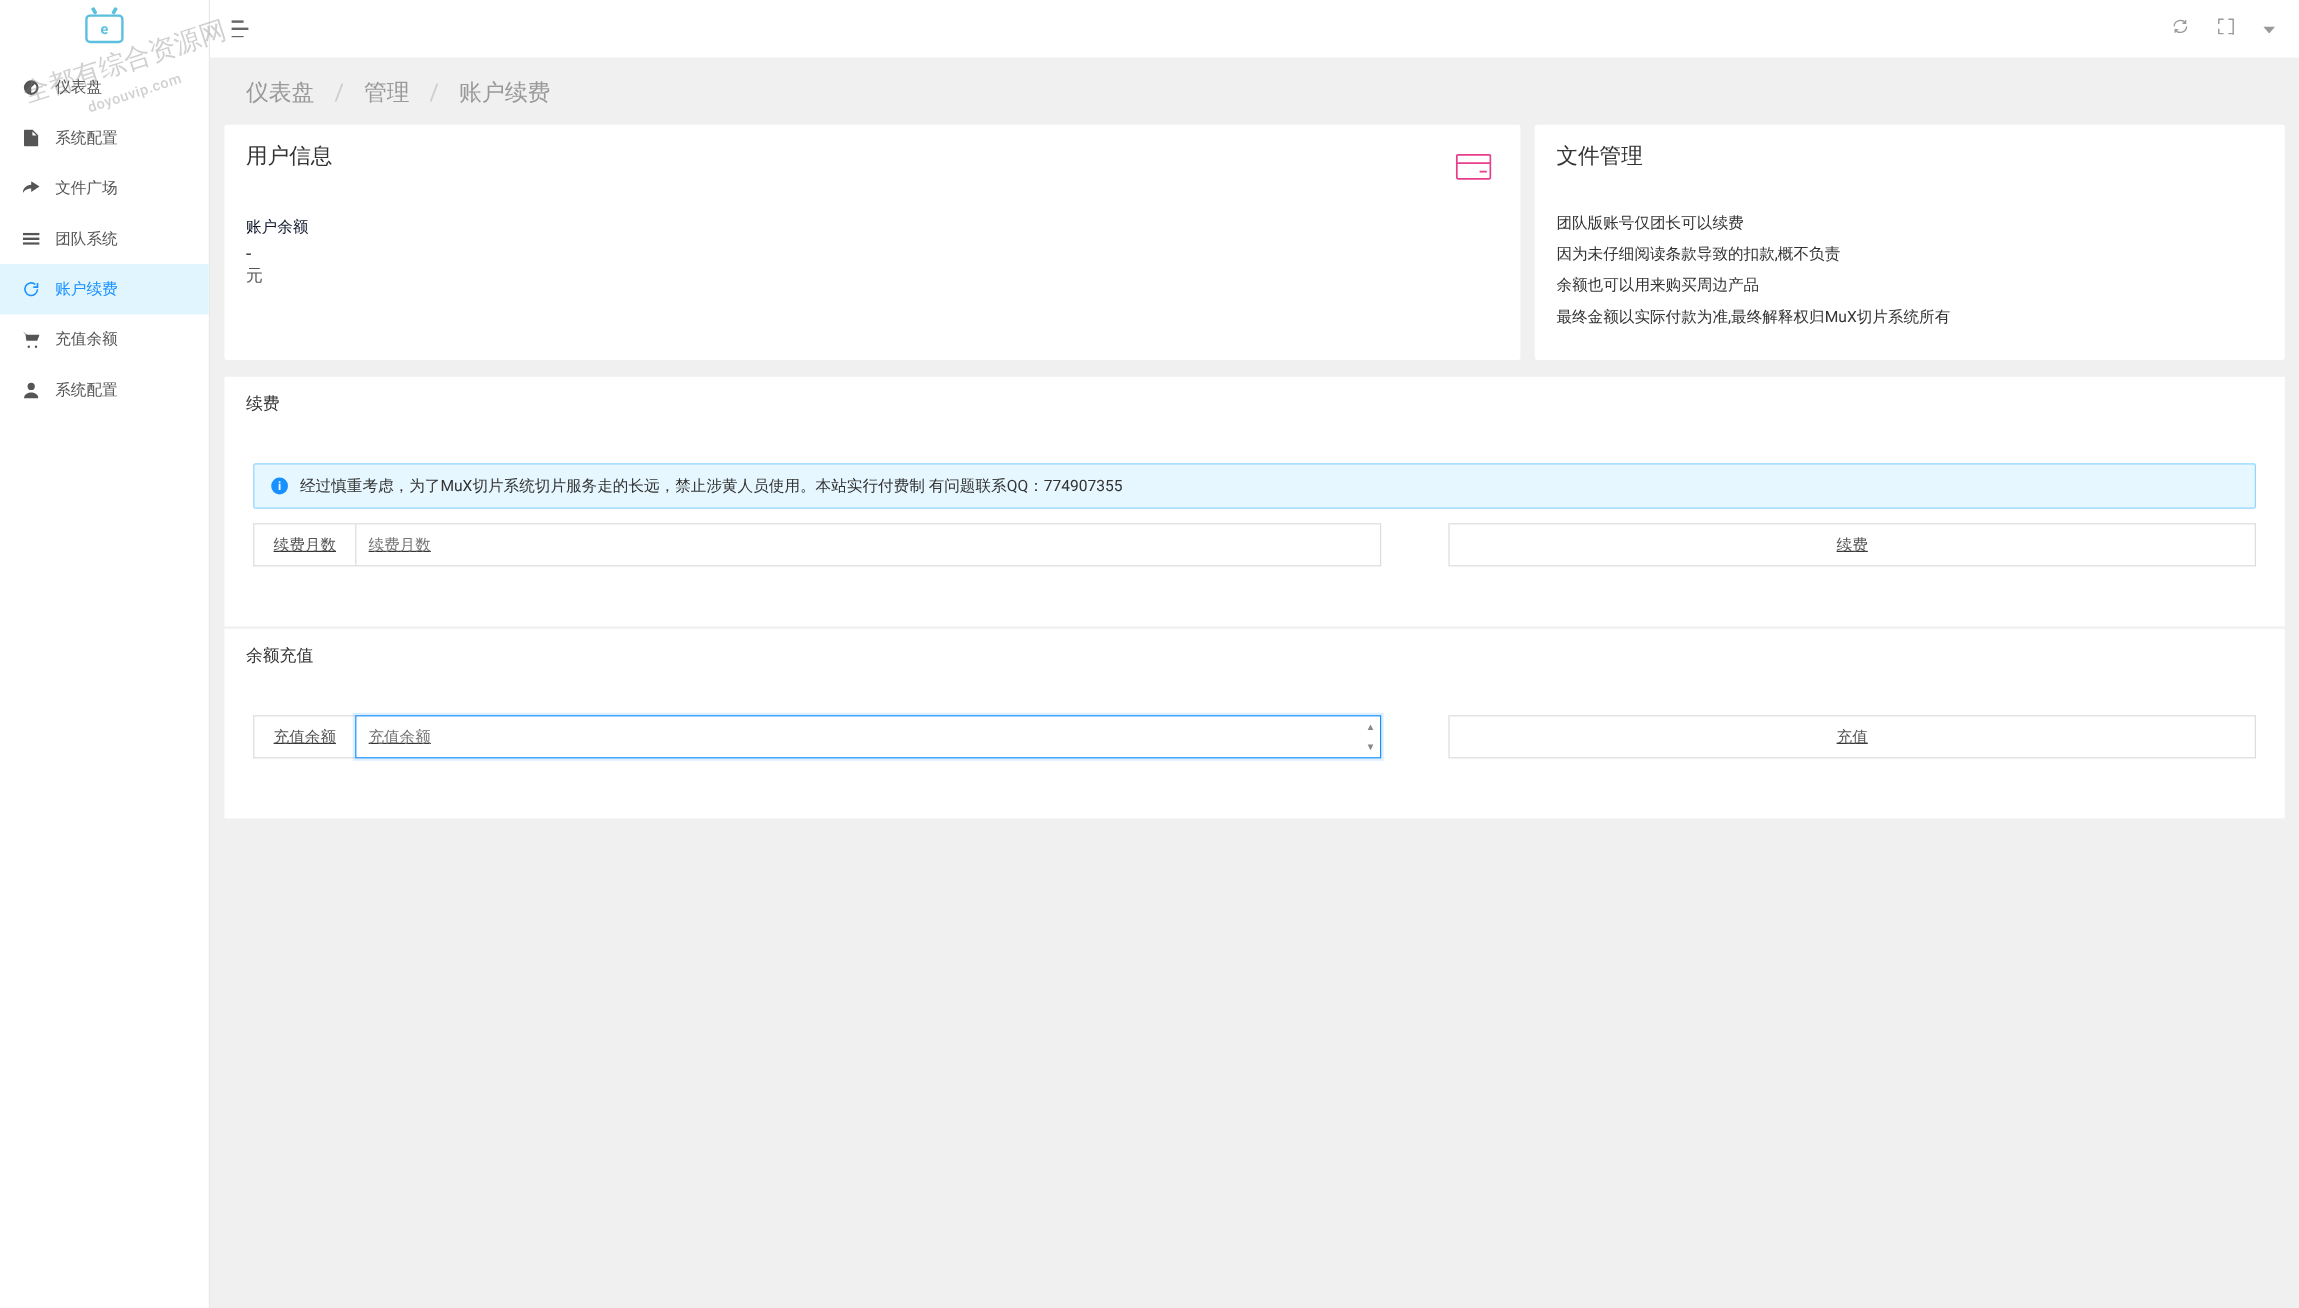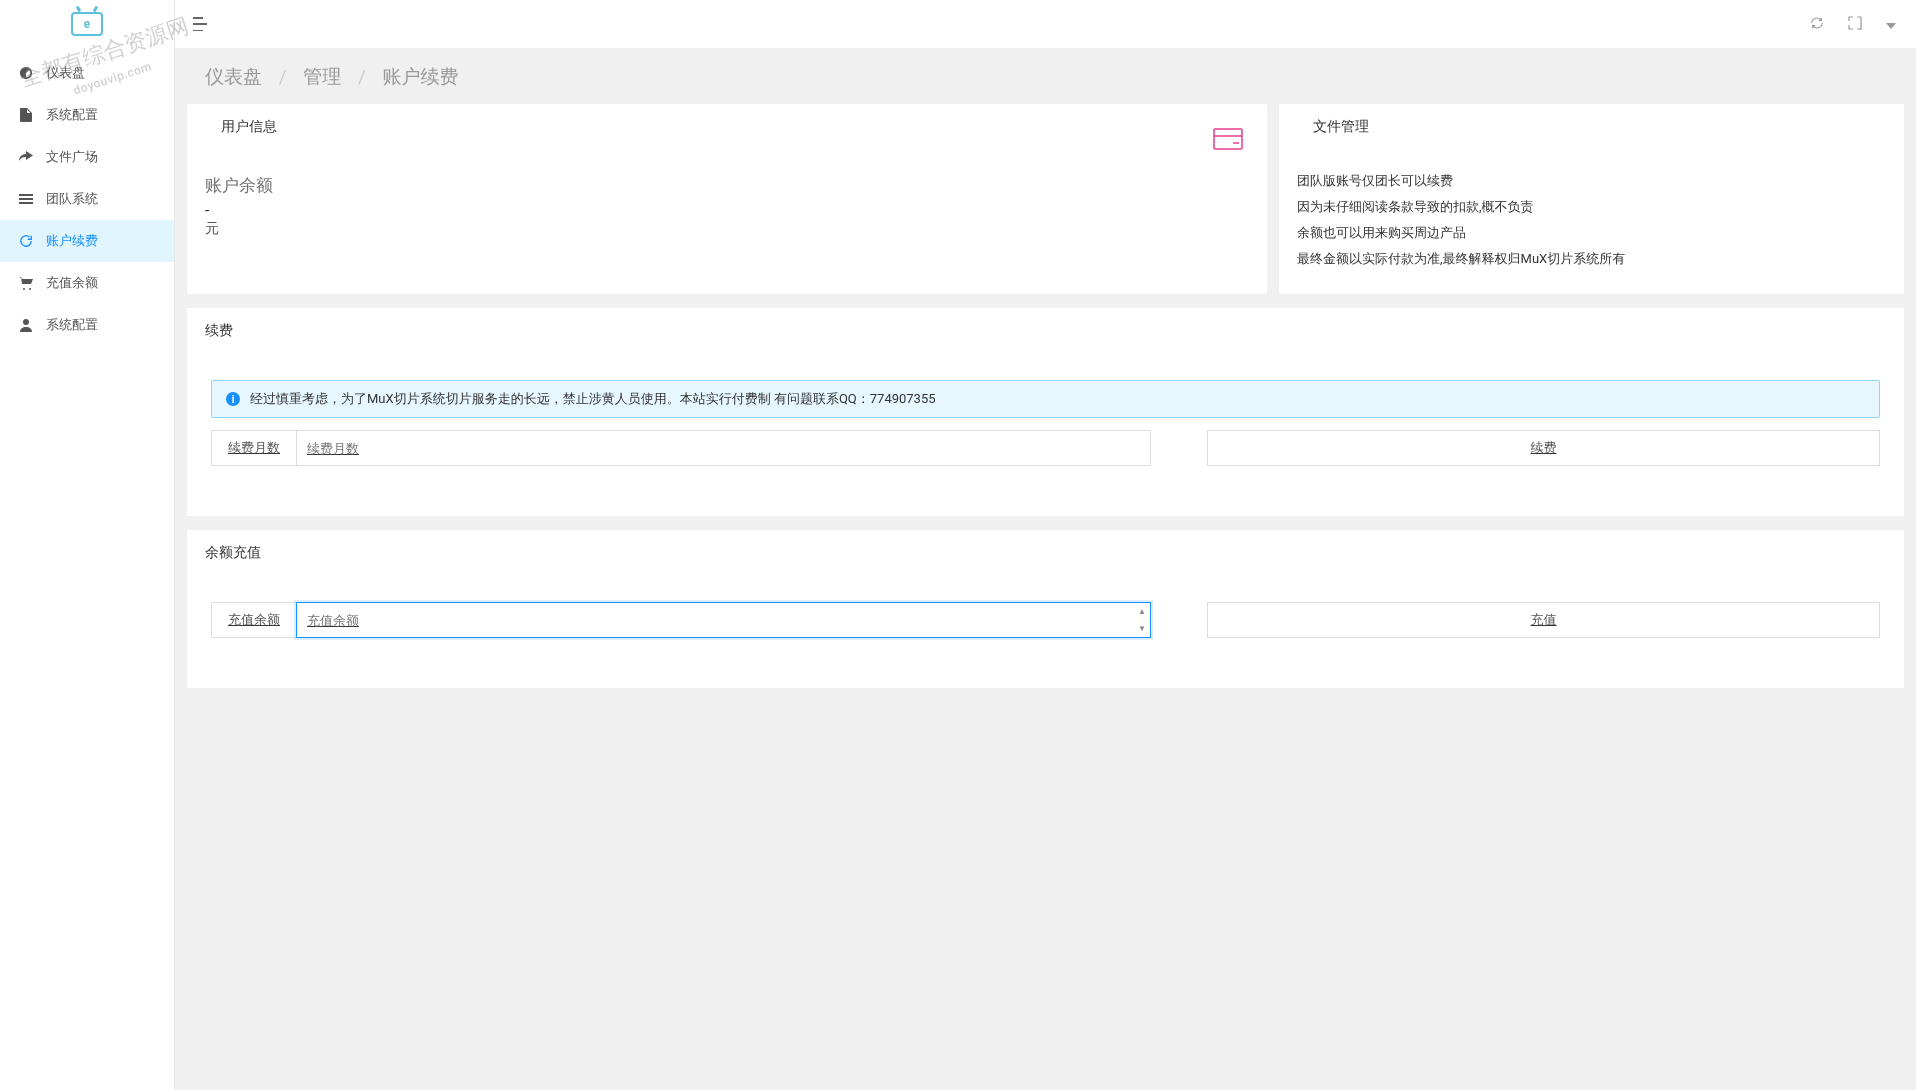--- a/index.html
+++ b/index.html
@@ -160,39 +160,39 @@
     .row {
       display: flex;
       gap: 12px;
       margin-bottom: 14px;
     }
     .card {
       background: #fff;
       border-radius: 2px;
     }
     .card-title {
-      padding: 14px 34px;
-      font-size: 14px;
+      padding: 14px 18px;
+      font-size: 18px;
       color: #333;
     }
     .card-left {
       flex: 0 0 1080px;
       display: flex;
       justify-content: space-between;
       align-items: flex-start;
     }
     .card-right {
       flex: 1;
     }
     .balance-box {
       padding: 18px 18px 24px;
     }
     .balance-label {
-      font-size: 17px;
-      color: #737373;
+      font-size: 13px;
+      color: #0f172a;
       padding-top: 6px;
     }
     .balance-value {
       font-size: 16px;
       color: #333;
       margin-top: 4px;
       line-height: 1.2;
     }
     .balance-unit {
       font-size: 14px;
@@ -207,21 +207,21 @@
       stroke-width: 1.5;
     }
     .tip-list {
       padding: 18px 18px 22px;
       font-size: 13px;
       color: #333;
       line-height: 2;
     }
     .section {
       background: #fff;
-      margin-bottom: 14px;
+      margin-bottom: 2px;
     }
     .section-title {
       padding: 14px 18px 40px;
       font-size: 14px;
       color: #333;
     }
     .section-body {
       padding: 0 24px 50px;
     }
     .alert-info {

